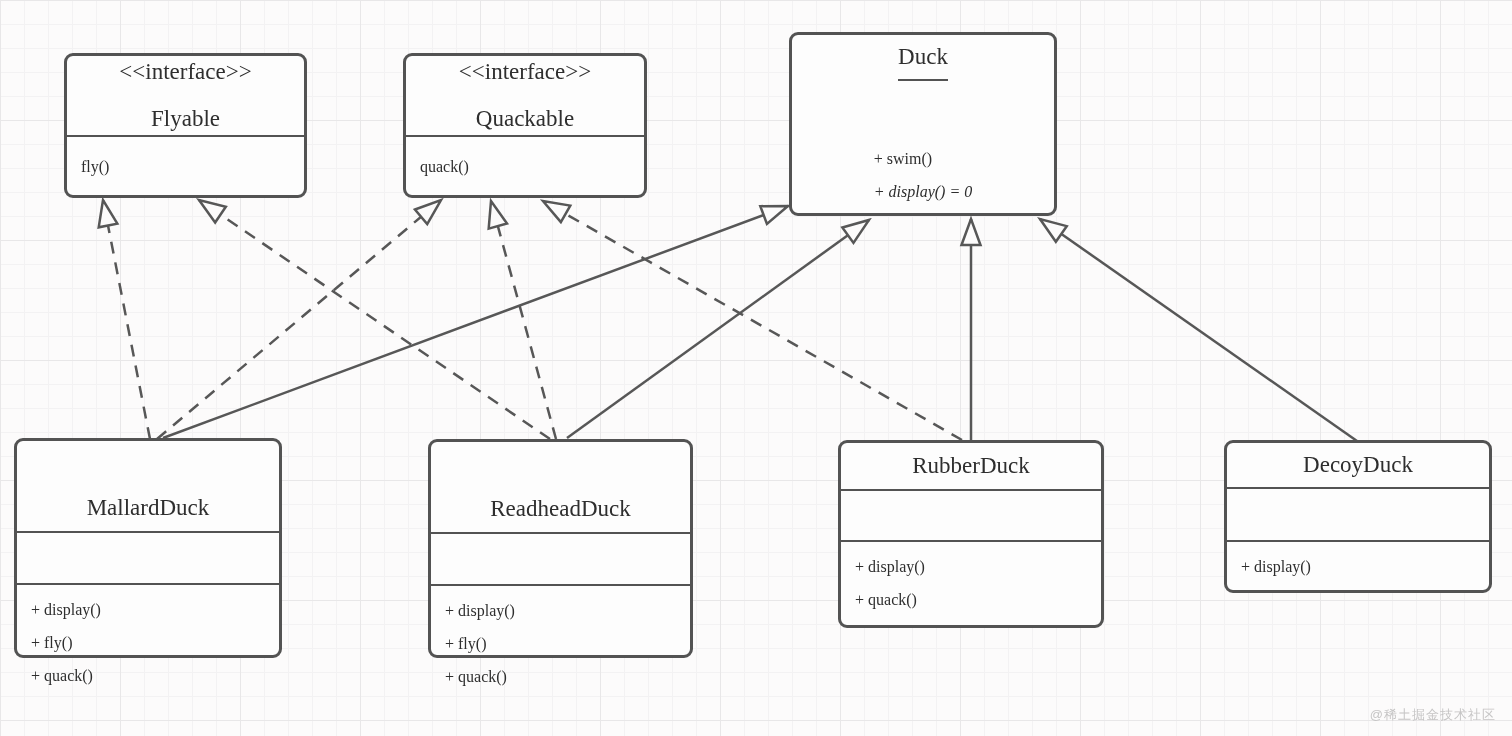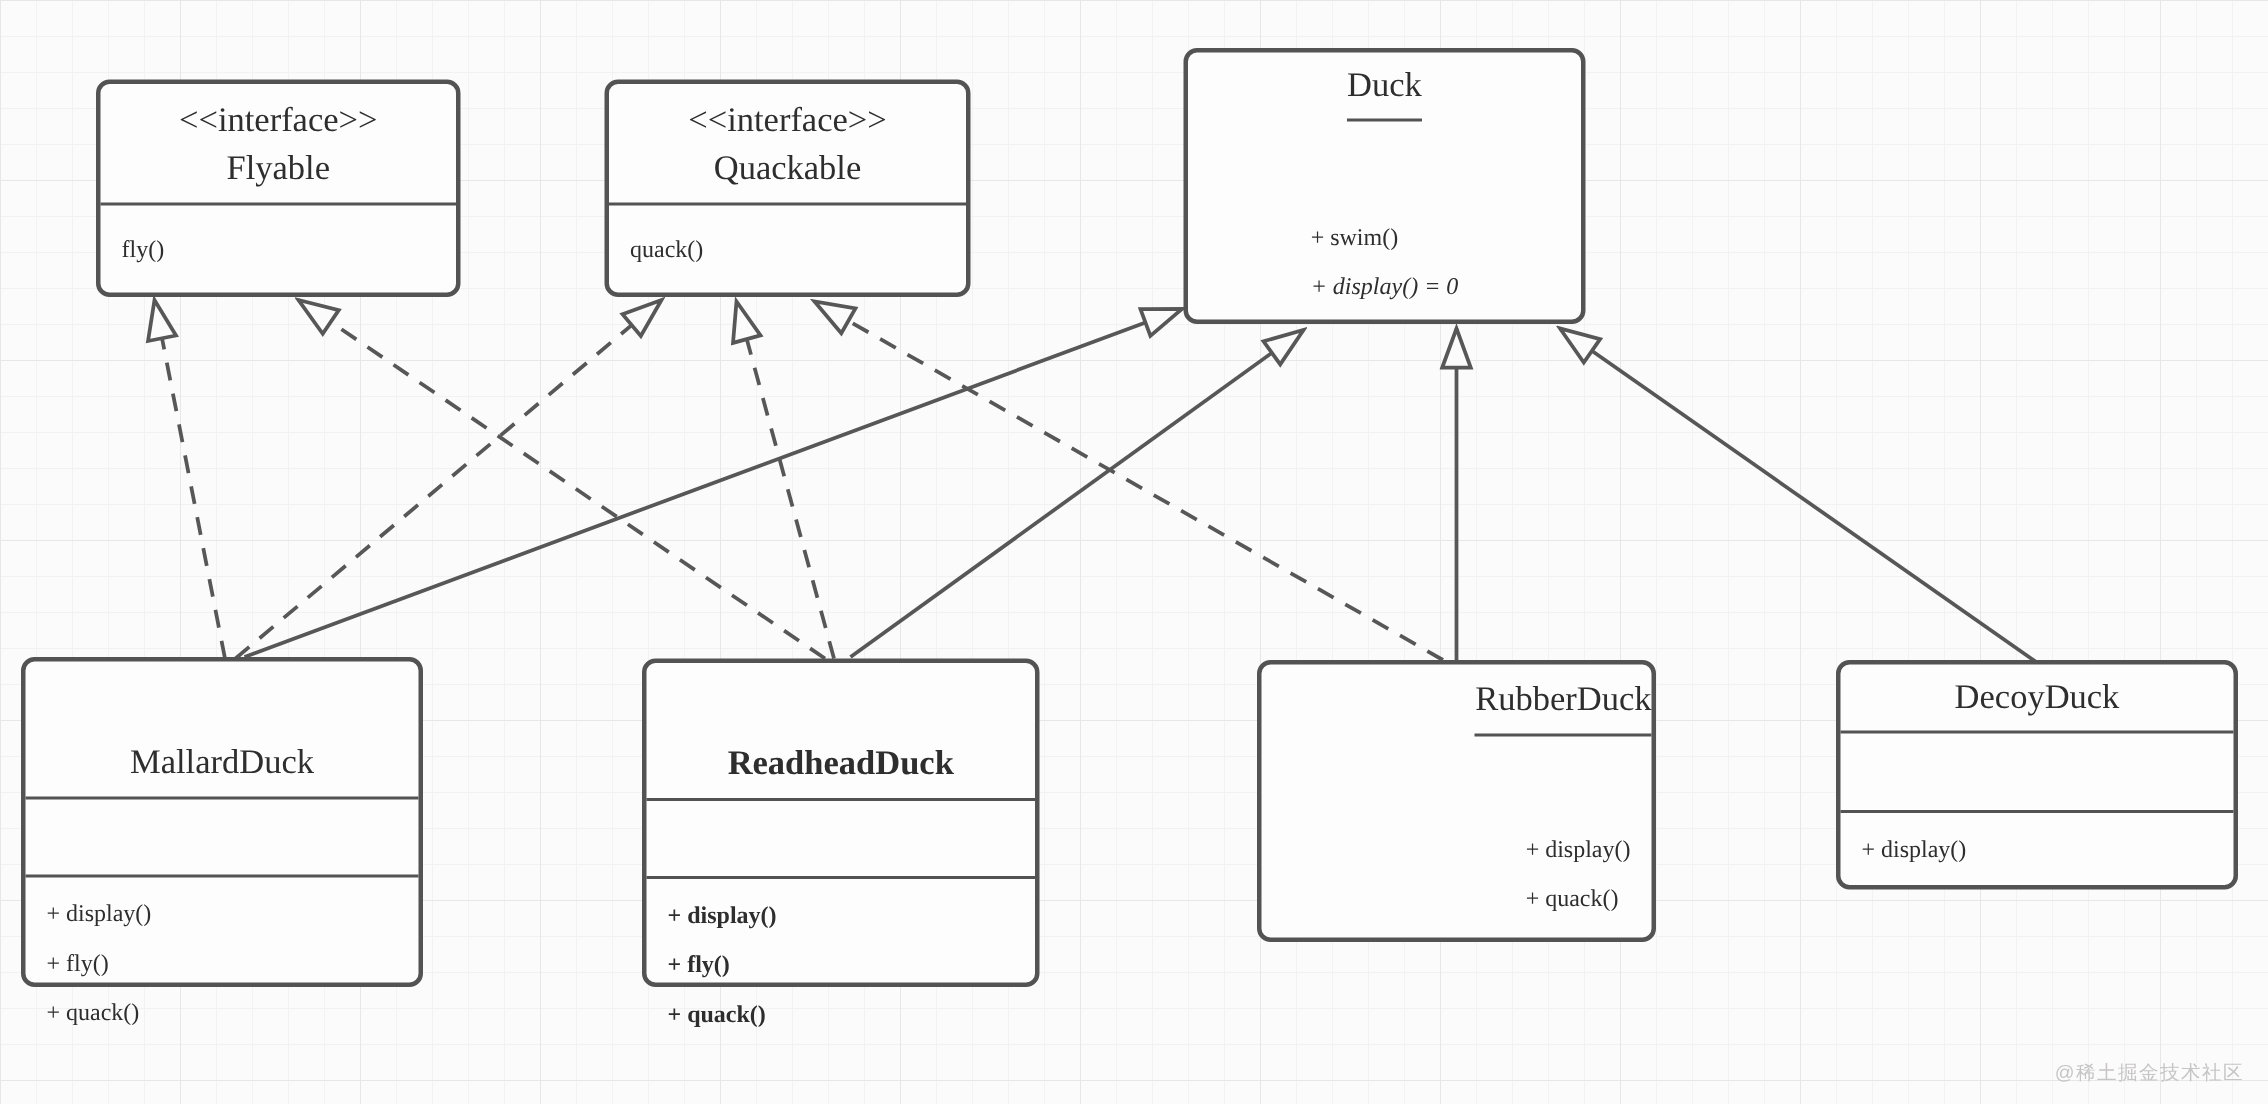--- a/index.html
+++ b/index.html
@@ -31,25 +31,25 @@
   .uml-attrs{flex:none;border-bottom:2.5px solid #535353;}
   .uml-methods{flex:1;padding:8px 14px 0 14px;}
   .uml-m{font-size:16px;line-height:33px;white-space:nowrap;}
   .uml-m.abstract{font-style:italic;}
 
   
   #box-flyable   {left:64px;  top:53px;  width:243px; height:145px;}
   #box-quackable {left:403px; top:53px;  width:244px; height:145px;}
   #box-duck      {left:789px; top:32px;  width:268px; height:184px;align-items:center;}
   #box-mallardduck {left:14px;  top:438px; width:268px; height:220px;}
-  #box-readheadduck{left:428px; top:439px; width:265px; height:219px;font-weight:bold;}
-  #box-rubberduck  {left:838px; top:440px; width:266px; height:188px;align-items:flex-end;}
+  #box-readheadduck{left:428px; top:439px; width:265px; height:219px;}
+  #box-rubberduck  {left:838px; top:440px; width:266px; height:188px;}
   #box-decoyduck   {left:1224px;top:440px; width:268px; height:153px;justify-content:flex-end;}
 
-  #box-flyable .uml-head, #box-quackable .uml-head{height:79px;}
+  #box-flyable .uml-head, #box-quackable .uml-head{height:79px;justify-content:space-between;}
   #box-flyable .uml-methods, #box-quackable .uml-methods{padding-top:13px;}
   #box-duck .uml-head{height:44px;}
   #box-duck .uml-attrs{height:51px;}
   #box-mallardduck .uml-head, #box-readheadduck .uml-head{height:46px;margin-top:44px;}
   #box-mallardduck .uml-attrs, #box-readheadduck .uml-attrs{height:50px;}
   #box-rubberduck .uml-head{height:46px;}
   #box-rubberduck .uml-attrs{height:49px;}
   #box-decoyduck .uml-head{height:44px;}
   #box-decoyduck .uml-attrs{height:51px;}
 

